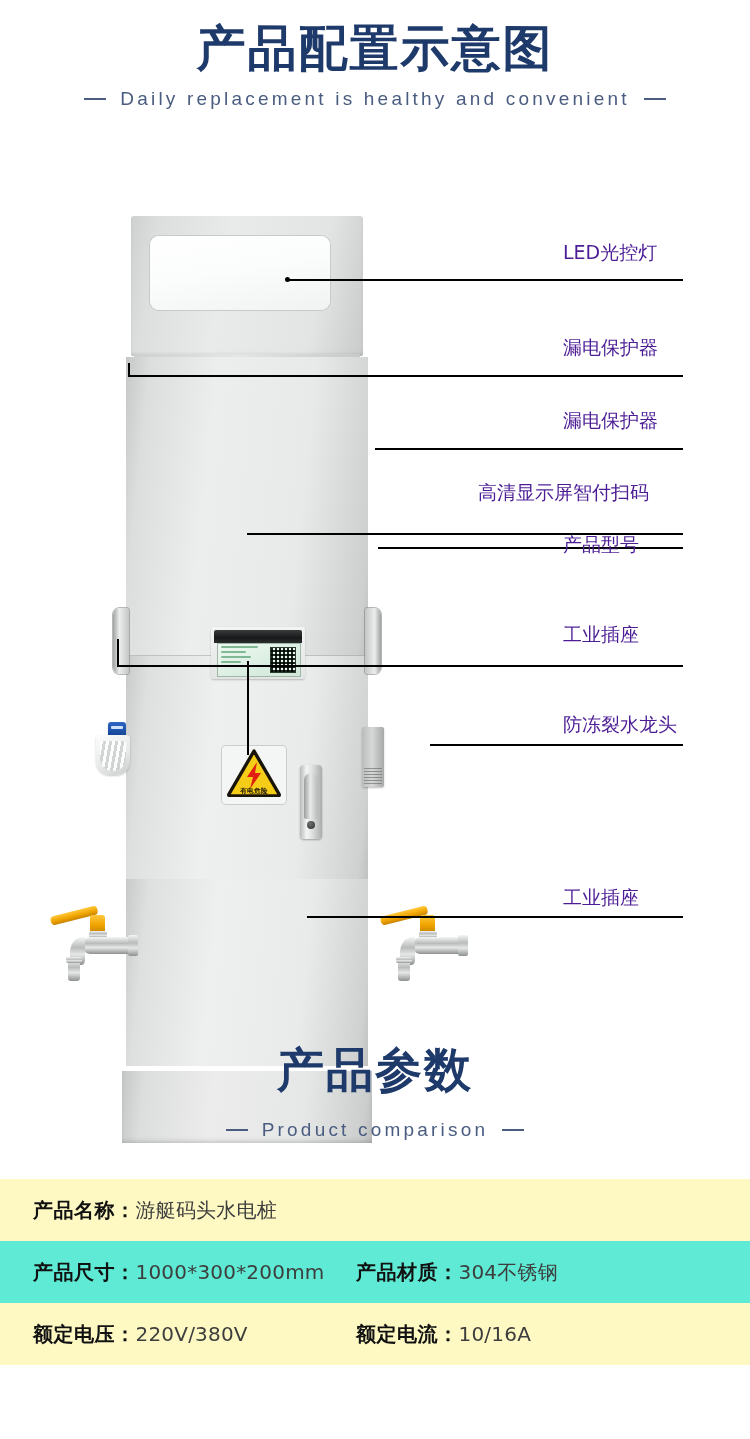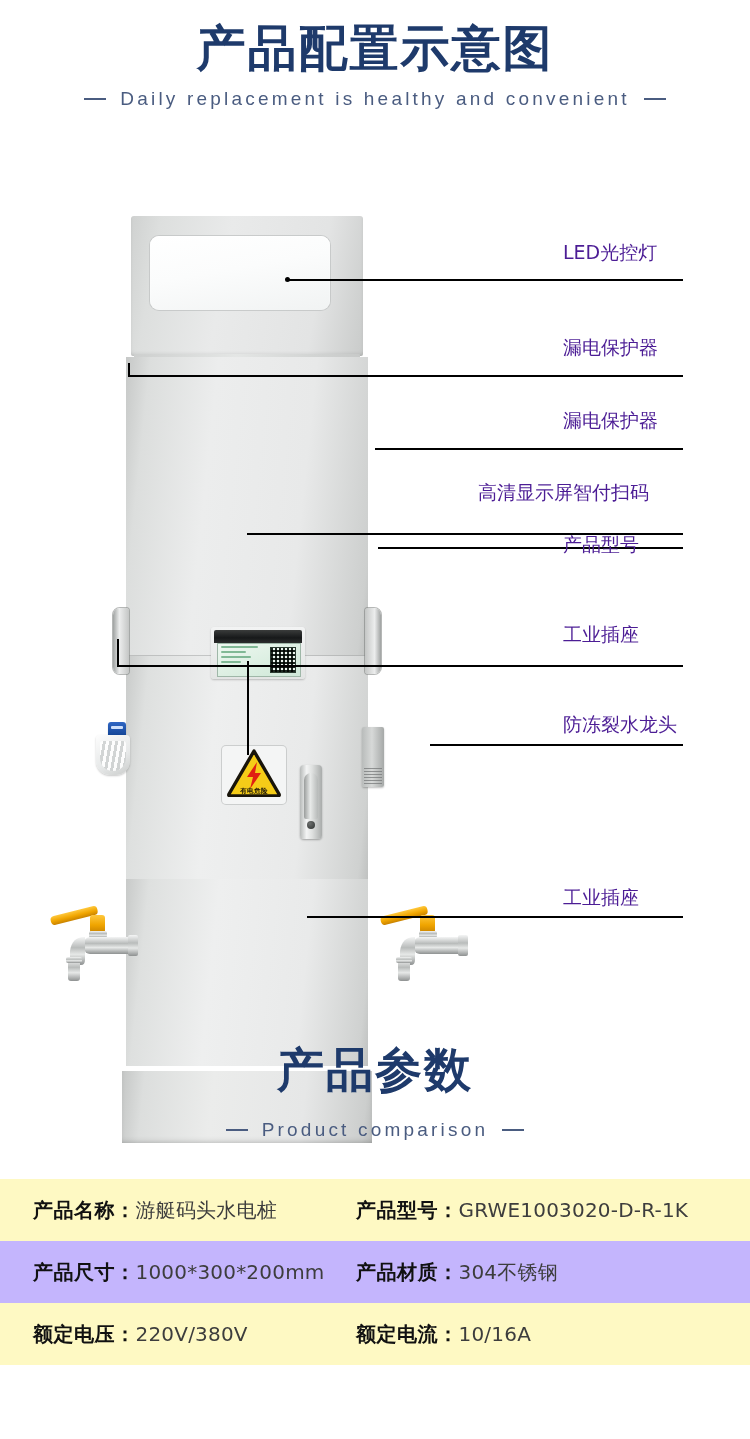--- a/index.html
+++ b/index.html
@@ -229,21 +229,21 @@
     font-size:19px;color:#4c1d95;
     font-family:"DejaVu Sans","Liberation Sans",sans-serif;
     white-space:nowrap;
     line-height:1;
   }
 
   
   .ptable{position:absolute;left:0;top:1179px;width:750px;}
   .prow{display:flex;height:62px;align-items:center;}
   .prow.odd{background:#fef9c3;}
-  .prow.even{background:#c4b5fd;}
+  .prow.even{background:#5eead4;}
   .pcell{display:flex;align-items:baseline;}
   .pcell.c1{width:348px;padding-left:33px;box-sizing:border-box;}
   .pcell.c2{flex:1;padding-left:8px;box-sizing:border-box;}
   .pkey{
     font-size:20px;font-weight:bold;color:#111;
     font-family:"DejaVu Sans","Liberation Sans",sans-serif;
     letter-spacing:.5px;
   }
   .pval{
     font-size:20px;color:#3d3d3d;
@@ -397,24 +397,20 @@
     </div>
   </div>
 
   <div class="ptable">
 
     <div class="prow odd">
       <div class="pcell c1">
         <span class="pkey">产品名称：</span>
         <span class="pval">游艇码头水电桩</span>
       </div>
-      <div class="pcell c2">
-        <span class="pkey">产品型号：</span>
-        <span class="pval">GRWE1003020-D-R-1K</span>
-      </div>
     </div>
 
     <div class="prow even">
       <div class="pcell c1">
         <span class="pkey">产品尺寸：</span>
         <span class="pval">1000*300*200mm</span>
       </div>
       <div class="pcell c2">
         <span class="pkey">产品材质：</span>
         <span class="pval">304不锈钢</span>

